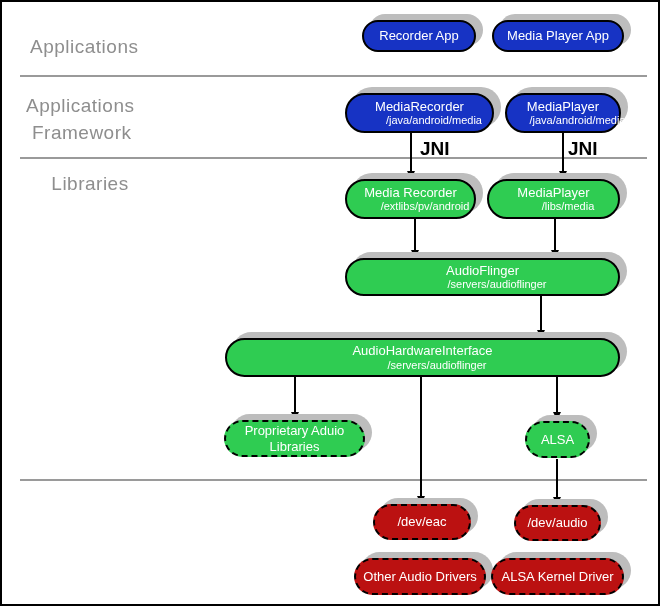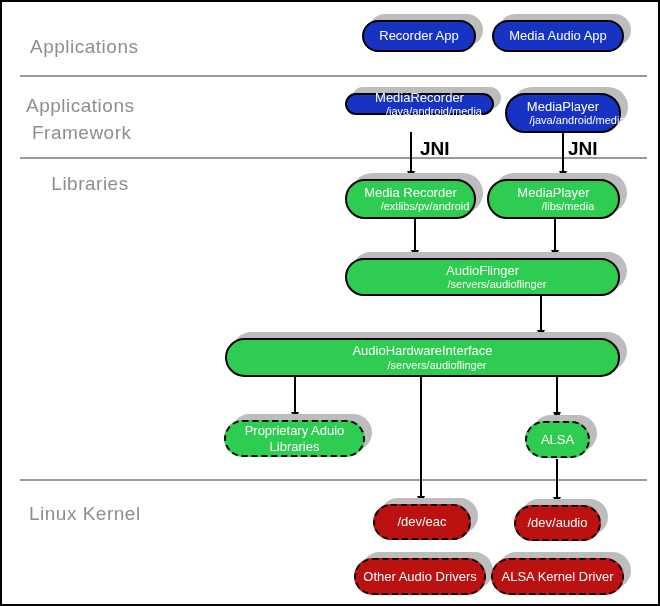--- a/index.html
+++ b/index.html
@@ -41,23 +41,20 @@
   <div class="sec-label" style="left:28px;top:31px;">
     <span>Applications</span>
   </div>
   <div class="sec-label" style="left:24px;top:90px;">
     <div>Applications</div>
     <div class="indent">Framework</div>
   </div>
   <div class="sec-label center" style="left:18px;top:168px;width:140px;">
     <div>Libraries</div>
   </div>
-  <div class="sec-label" style="left:27px;top:498px;">
-    <span>Linux Kernel</span>
-  </div>
 
   <div class="vline" style="left:408px;top:130px;height:39px;"></div>
   <div class="ah" style="left:405px;top:169px;"></div>
   <div class="vline" style="left:560px;top:130px;height:39px;"></div>
   <div class="ah" style="left:557px;top:169px;"></div>
   <div class="jni" style="left:418px;top:136px;">JNI</div>
   <div class="jni" style="left:566px;top:136px;">JNI</div>
 
   <div class="vline" style="left:412px;top:217px;height:31px;"></div>
   <div class="ah" style="left:409px;top:248px;"></div>
@@ -74,24 +71,24 @@
   <div class="vline" style="left:554px;top:375px;height:35px;"></div>
   <div class="ah" style="left:551px;top:410px;"></div>
 
   <div class="vline" style="left:554px;top:457px;height:38px;"></div>
   <div class="ah" style="left:551px;top:495px;"></div>
 
   <div class="node blue" style="left:360px;top:18px;width:114px;height:32px;">
     <div class="t">Recorder App</div>
   </div>
   <div class="node blue" style="left:490px;top:18px;width:132px;height:32px;">
-    <div class="t">Media Audio App</div>
+    <div class="t">Media Player App</div>
   </div>
 
-  <div class="node blue" style="left:343px;top:91px;width:149px;height:22px;">
+  <div class="node blue" style="left:343px;top:91px;width:149px;height:40px;">
     <div class="t">MediaRecorder</div>
     <div class="p">/java/android/media</div>
   </div>
   <div class="node blue" style="left:503px;top:91px;width:116px;height:40px;">
     <div class="t">MediaPlayer</div>
     <div class="p">/java/android/media</div>
   </div>
 
   <div class="node green" style="left:343px;top:177px;width:131px;height:40px;">
     <div class="t">Media Recorder</div>

